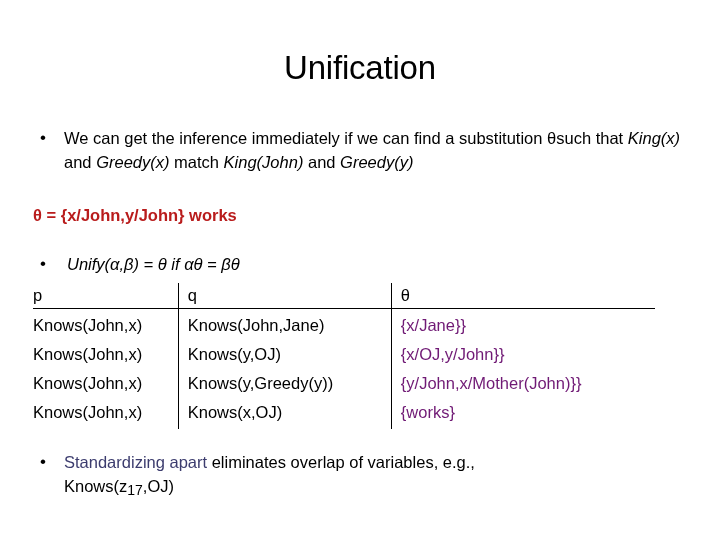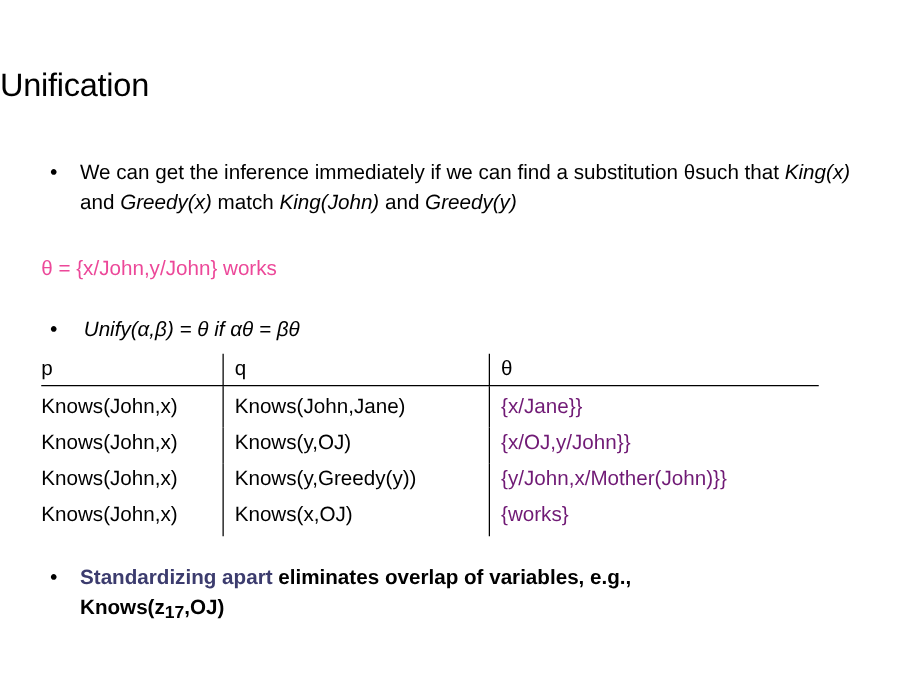--- a/index.html
+++ b/index.html
@@ -21,21 +21,22 @@
     position: absolute;
     inset: 0;
   }
 
   
   .slide-title {
     position: absolute;
     top: 48px;
     left: 0;
     width: 720px;
-    font-size: 26px;
+    text-align: center;
+    font-size: 33px;
     line-height: 40px;
     font-weight: 400;
     letter-spacing: -0.2px;
     color: #000000;
   }
 
   
   .bullet {
     position: absolute;
     display: flex;
@@ -66,21 +67,22 @@
 
   .it { font-style: italic; }
 
   
   #theta-line {
     position: absolute;
     top: 203px;
     left: 33px;
     font-size: 16.5px;
     line-height: 25px;
-    color: #ec4899;
+    color: #b91c1c;
+    font-weight: bold;
   }
 
   
   #bullet-unify {
     top: 252px;
     left: 36px;
     width: 400px;
   }
   #bullet-unify .bullet-marker { margin-left: 4px; }
   #bullet-unify .bullet-text { margin-left: 7px; font-style: italic; }
@@ -118,21 +120,21 @@
 
   .theta-val { color: #701a75; }
 
   
   #bullet-standardize {
     top: 450px;
     left: 36px;
     width: 640px;
   }
   #bullet-standardize .bullet-marker { margin-left: 4px; }
-  #bullet-standardize .bullet-text { margin-left: 4px; font-weight: bold; }
+  #bullet-standardize .bullet-text { margin-left: 4px; }
   .accent-blue { color: #3c3c6e; }
   sub {
     font-size: 14px;
     vertical-align: baseline;
     position: relative;
     top: 3px;
   }
 </style>
 </head>
 <body>

